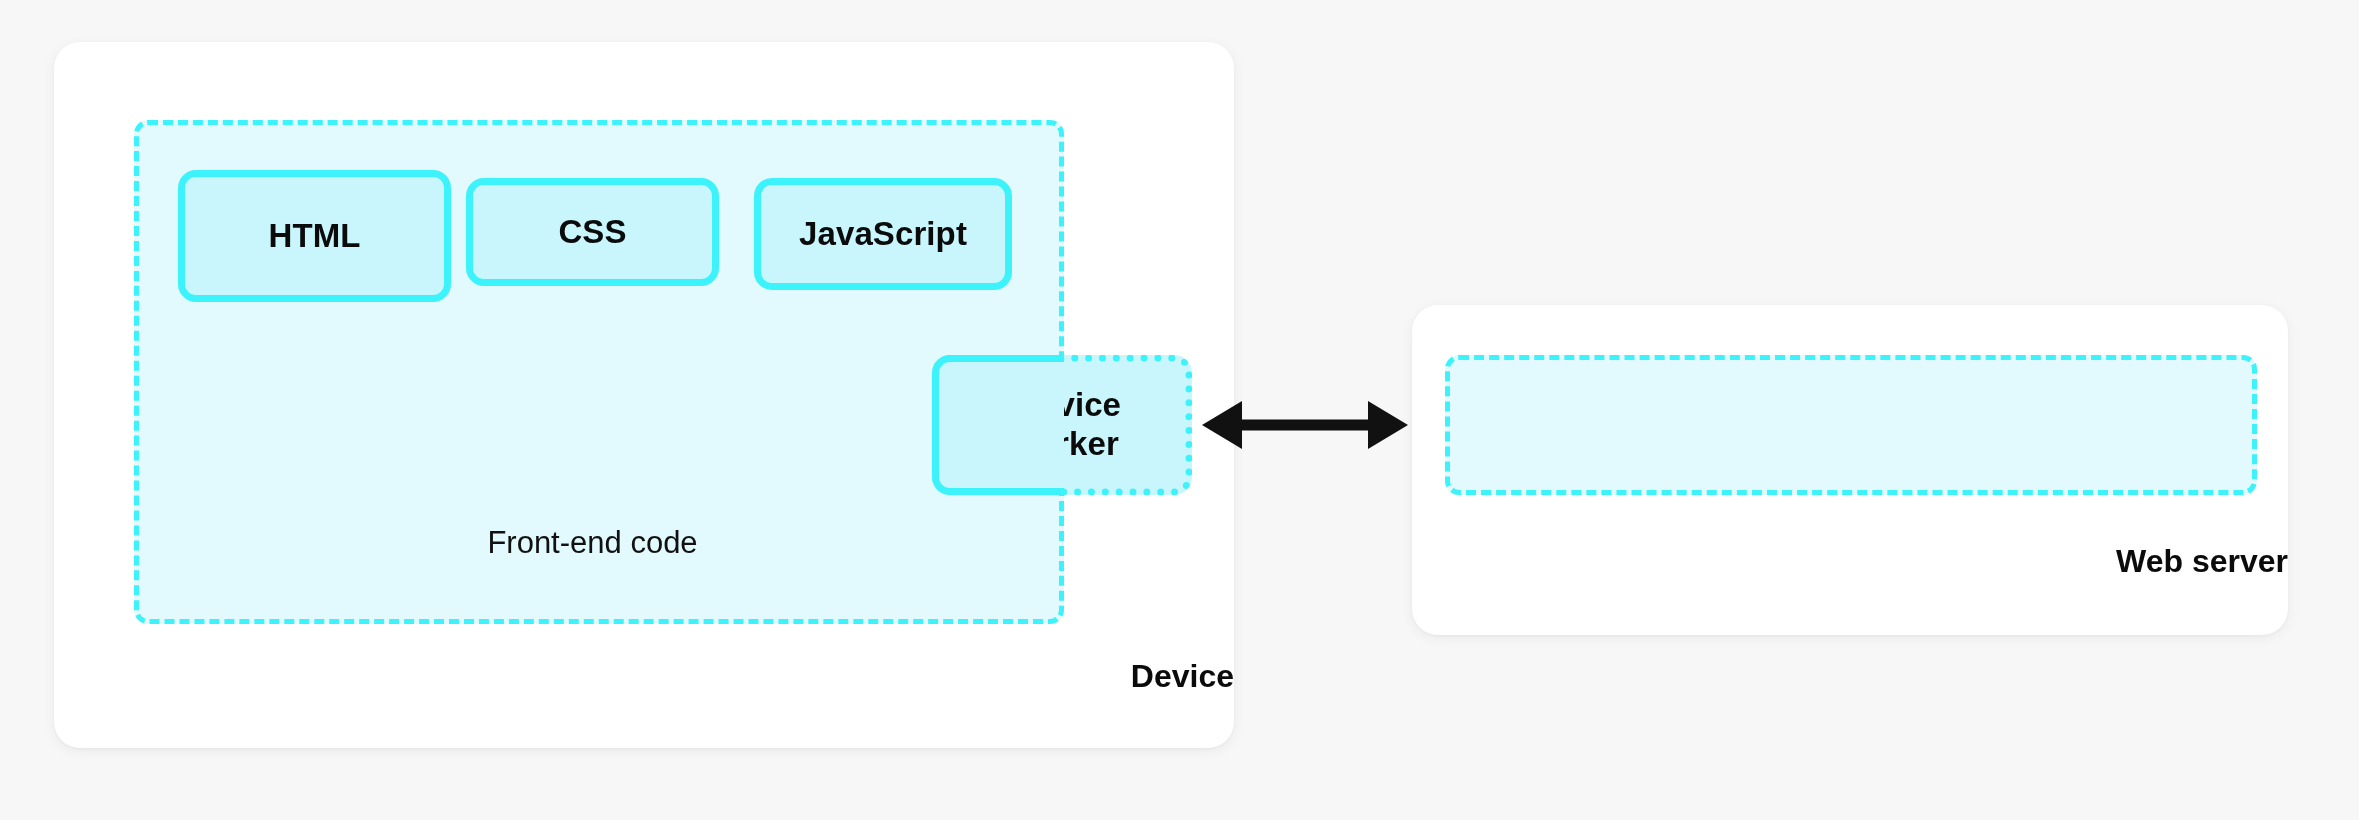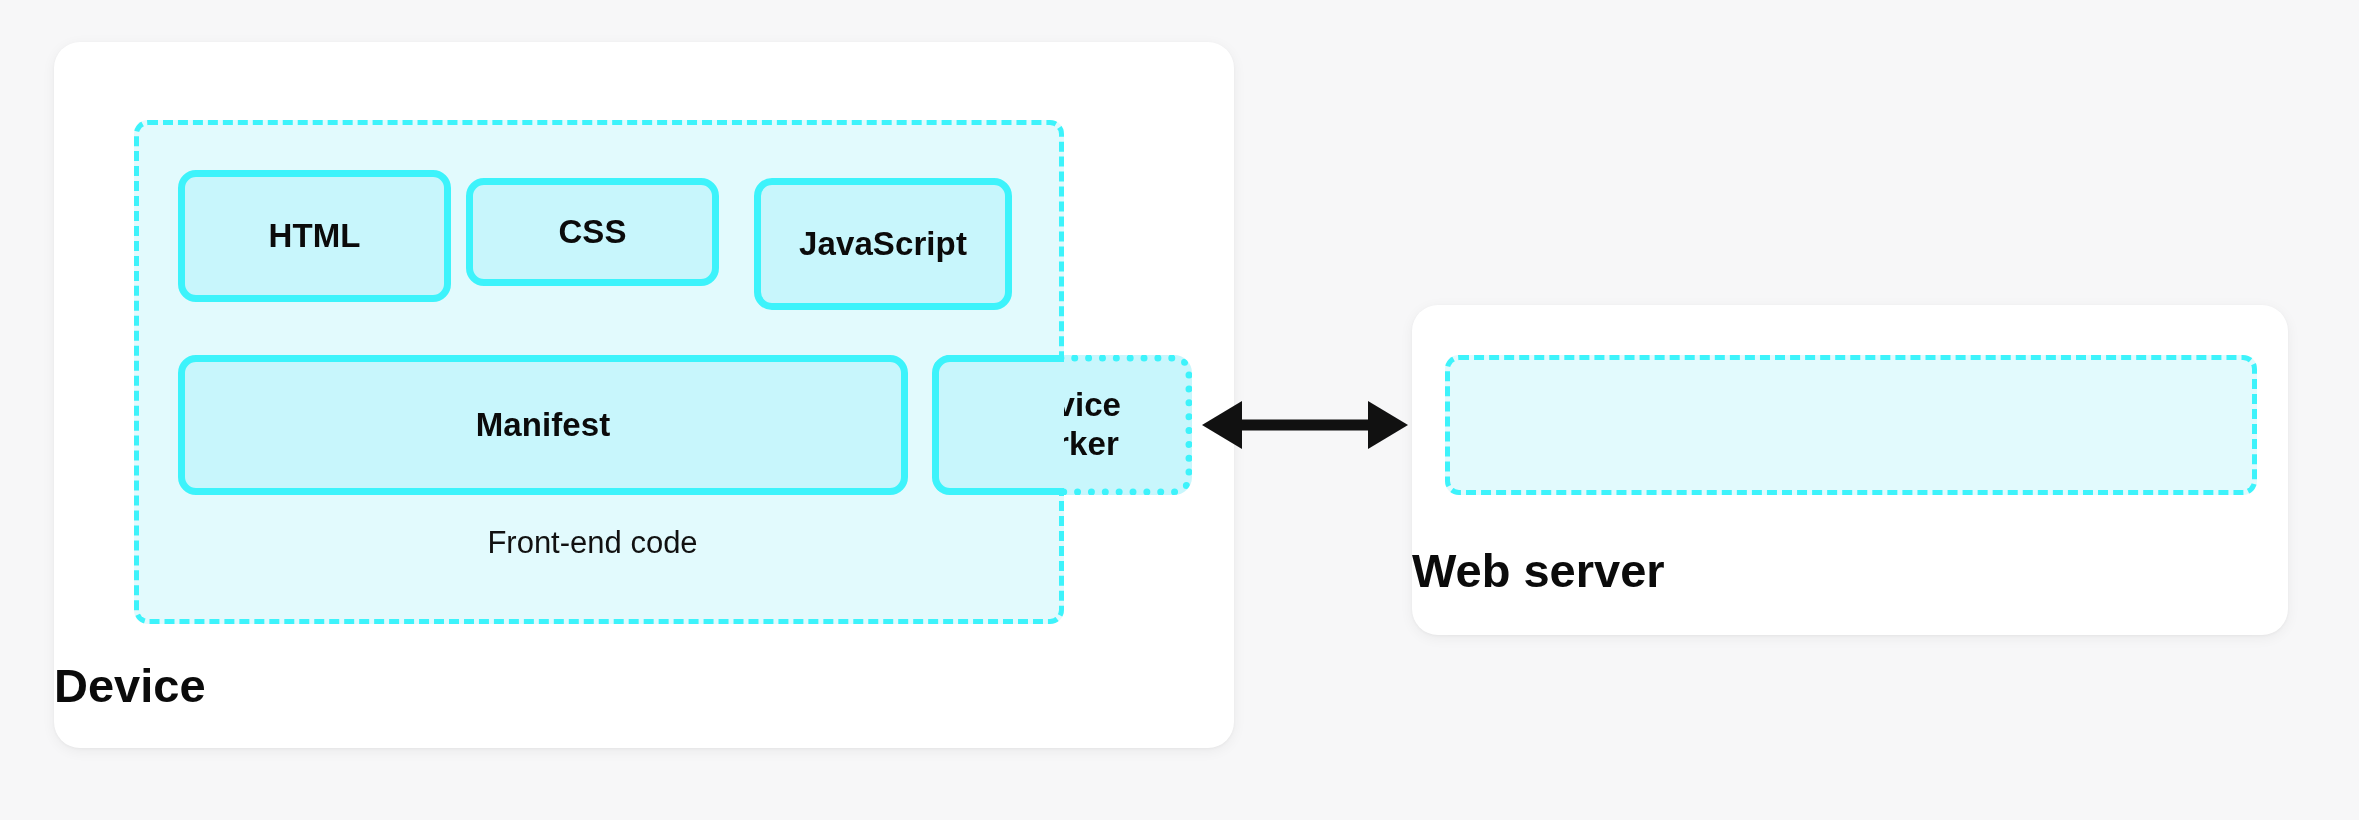--- a/index.html
+++ b/index.html
@@ -82,21 +82,21 @@
   .box-label {
     font-size: 33px;
     font-weight: bold;
     color: #0b0b0b;
     line-height: 1.18;
     letter-spacing: 0.1px;
   }
 
   #html-box   { left: 178px; top: 170px; width: 273px; height: 132px; }
   #css-box    { left: 466px; top: 178px; width: 253px; height: 108px; }
-  #js-box     { left: 754px; top: 178px; width: 258px; height: 132px; }
+  #js-box     { left: 754px; top: 178px; width: 258px; height: 112px; }
 
   #manifest-box {
     left: 178px;
     top: 355px;
     width: 730px;
     height: 140px;
   }
 
   
   #service-worker-box {
@@ -147,24 +147,24 @@
     text-align: center;
   }
   #frontend-caption {
     left: 134px;
     top: 525px;
     width: 917px;
   }
 
   .card-caption {
     position: absolute;
-    font-size: 47px;
+    font-size: 32px;
     font-weight: bold;
     color: #0b0b0b;
-    text-align: left;
+    text-align: right;
   }
   #device-caption {
     left: 54px;
     top: 658px;
     width: 1180px;
   }
   #server-caption {
     left: 1412px;
     top: 543px;
     width: 876px;
@@ -204,23 +204,20 @@
   </div>
 
   <div class="solid-box" id="css-box">
     <span class="box-label">CSS</span>
   </div>
 
   <div class="solid-box" id="js-box">
     <span class="box-label">JavaScript</span>
   </div>
 
-  <div class="solid-box" id="manifest-box">
-    <span class="box-label">Manifest</span>
-  </div>
 
   <div id="service-worker-box">
     <span class="box-label">
       <span>Service</span><br>
       <span>Worker</span>
     </span>
   </div>
   <div id="sw-solid-overlay"></div>
 
   <div class="region-caption" id="frontend-caption">Front-end code</div>

